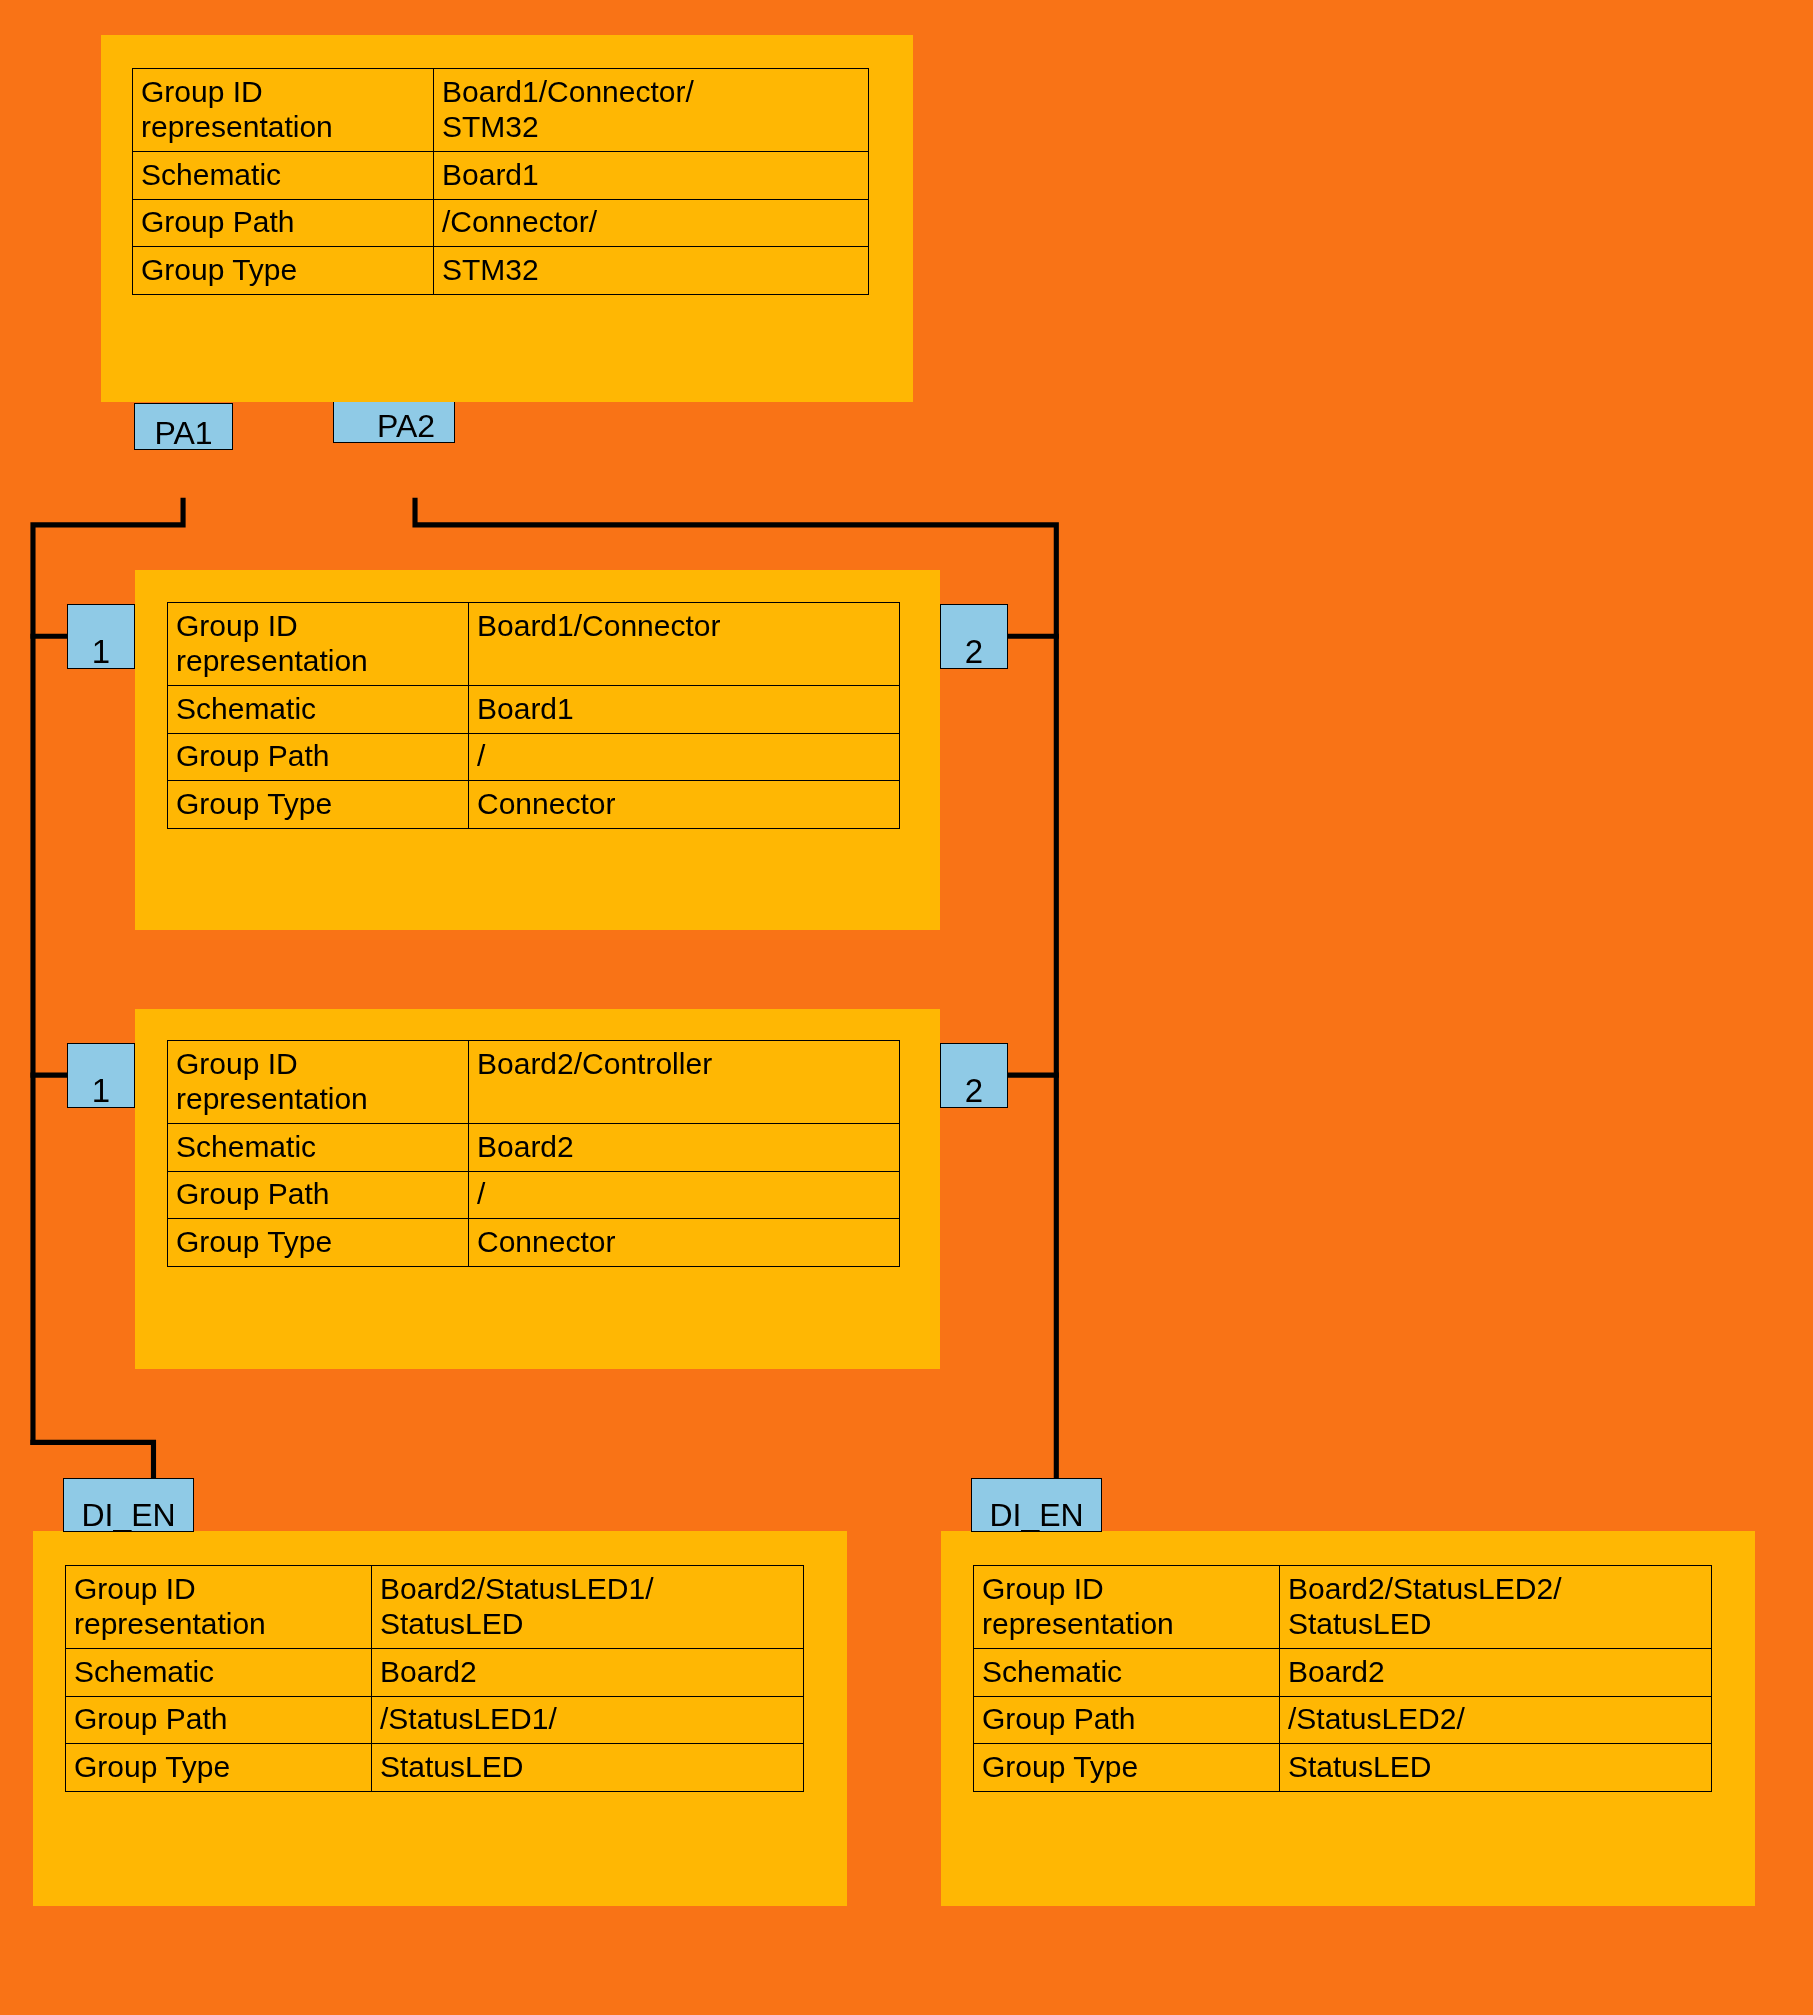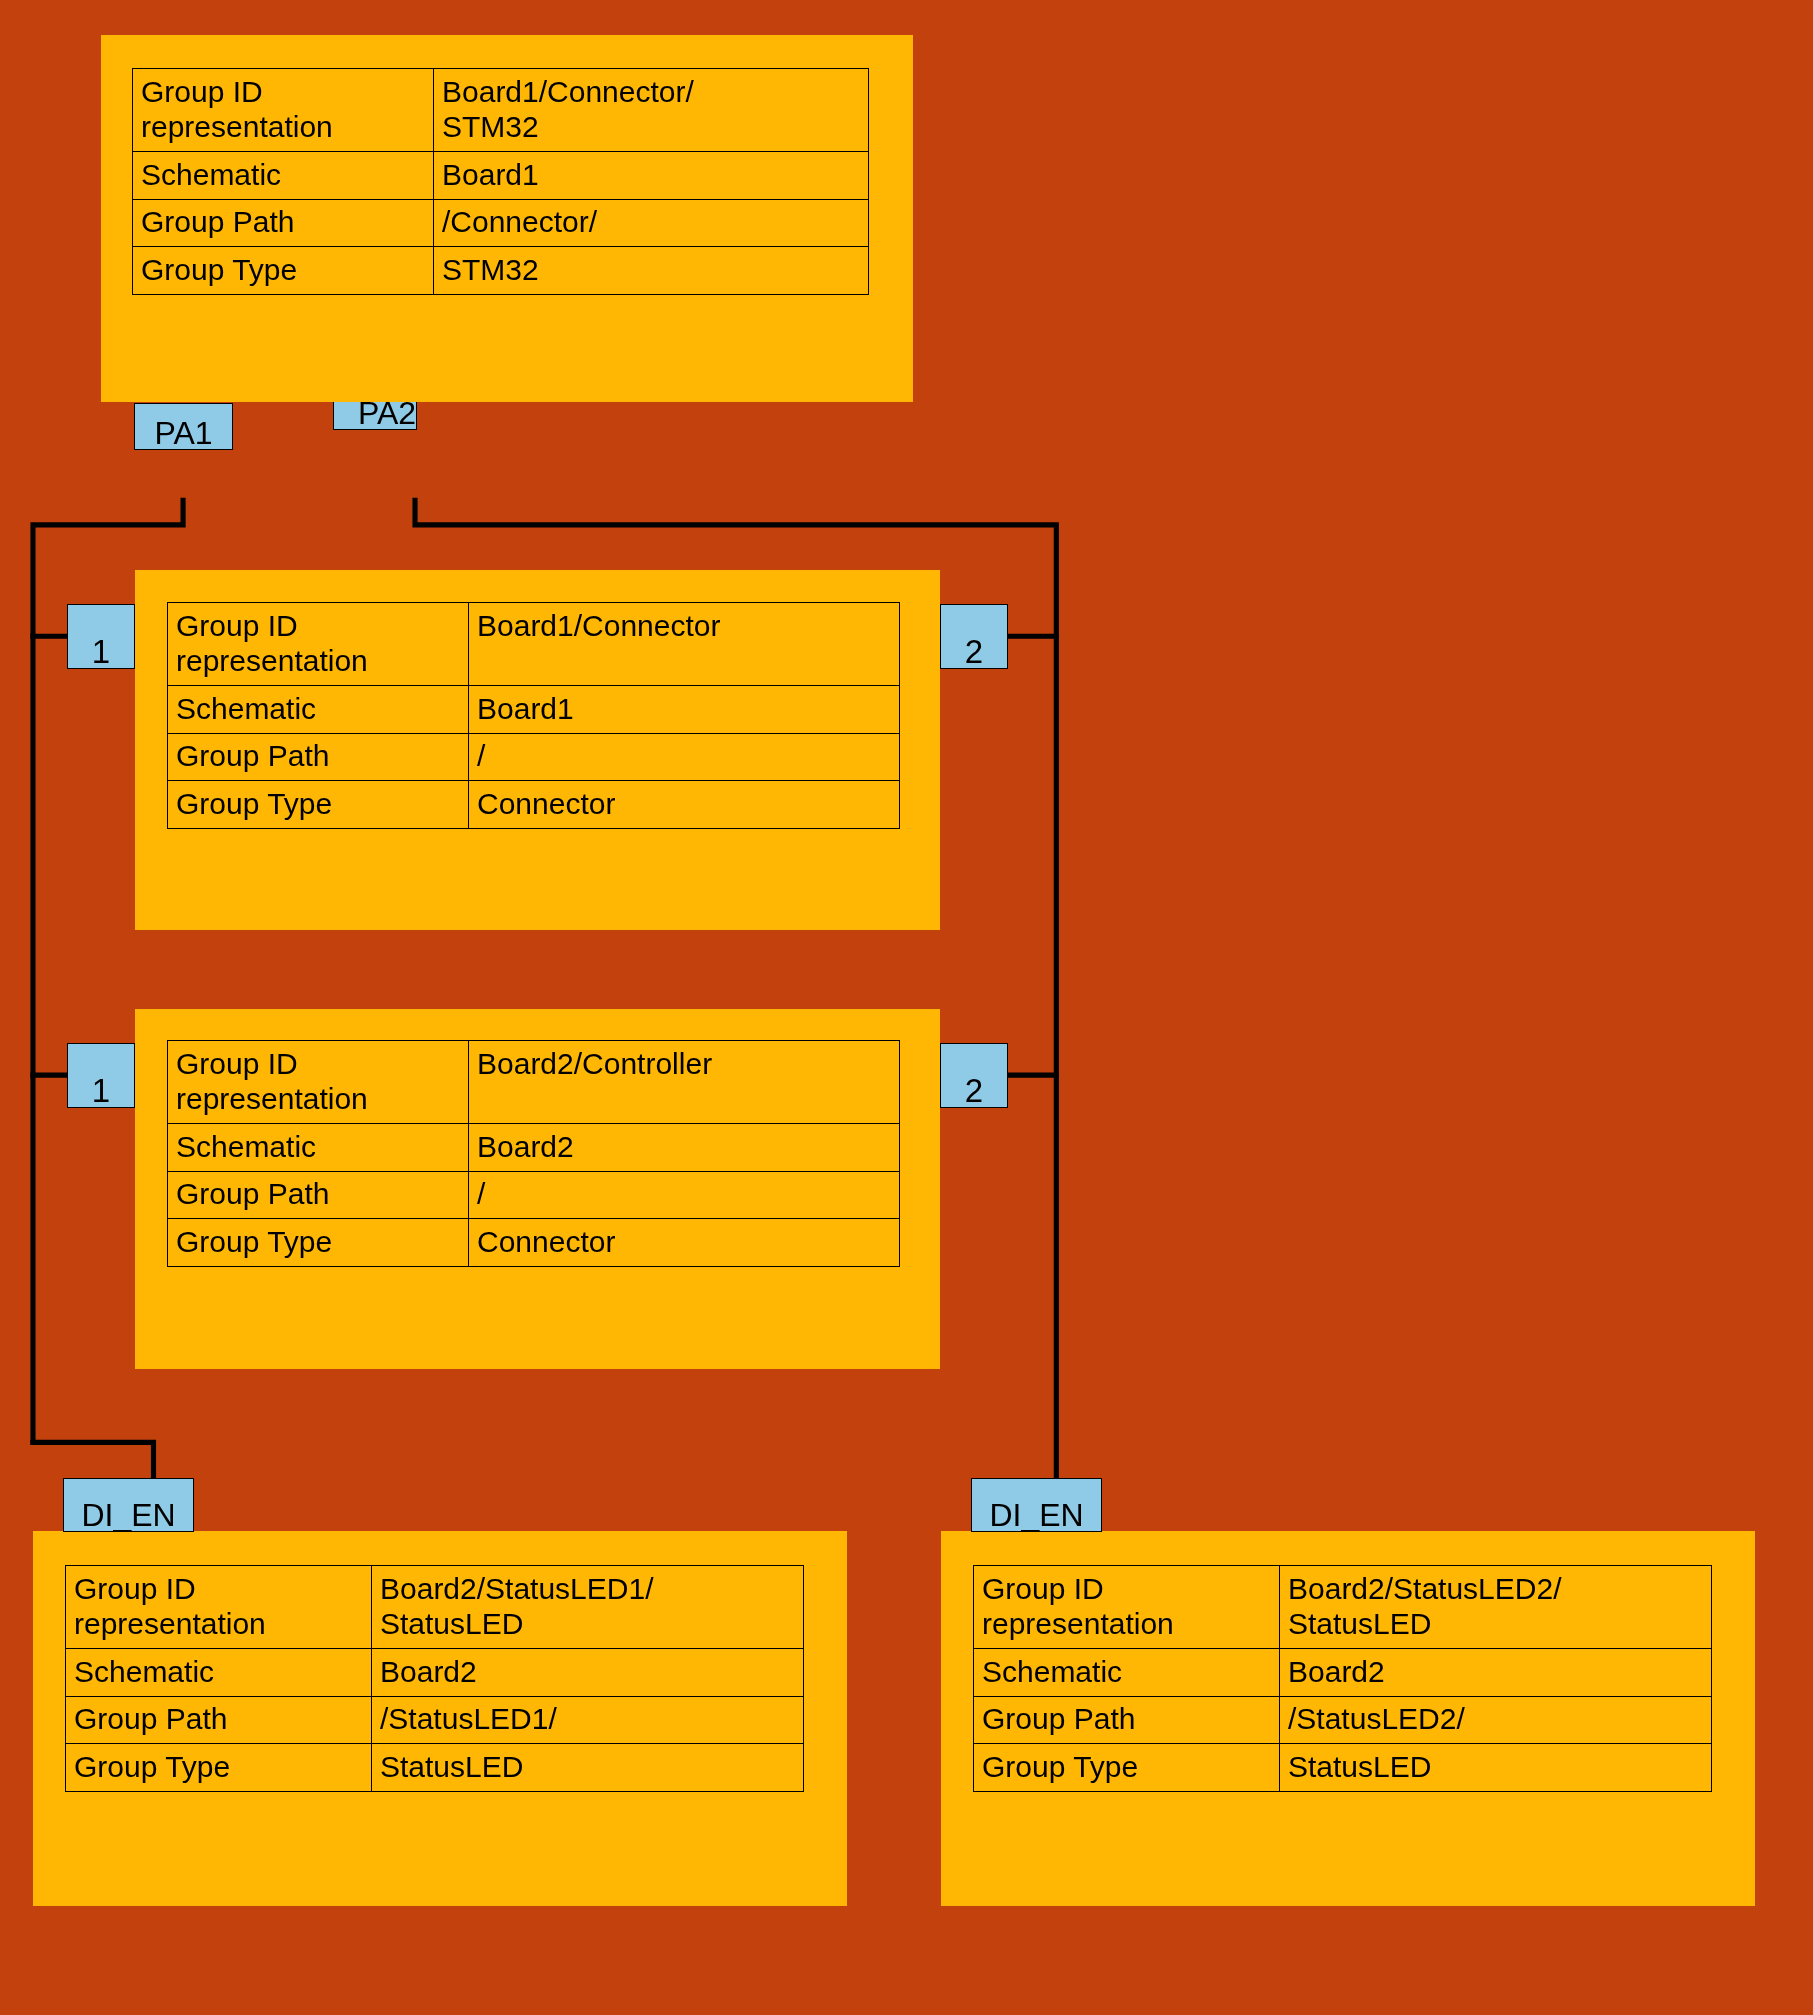--- a/index.html
+++ b/index.html
@@ -4,21 +4,21 @@
 <style>
   html,body{margin:0;padding:0;background:#ffffff;}
   body{
     font-family:"Liberation Sans", sans-serif;
     -webkit-font-smoothing:antialiased;
   }
   #canvas{
     position:relative;
     width:1813px;
     height:2015px;
-    background:#c2410c;
+    background:#f97316;
     overflow:hidden;
   }
 
   
   #wires{
     position:absolute;
     left:0;top:0;
     width:1813px;height:2015px;
     pointer-events:none;
   }
@@ -107,21 +107,21 @@
     <tr>
       <td class="key">Group Type</td>
       <td class="val">STM32</td>
     </tr>
   </tbody>
     </table>
 
   <div class="port port-top" style="left:134px; top:403px; width:99px; height:47px;">
     <span>PA1</span>
   </div>
-  <div class="port port-top" style="left:333px; top:383px; width:84px; height:47px;padding-left:24px;">
+  <div class="port port-top" style="left:333px; top:396px; width:122px; height:47px;padding-left:24px;">
     <span>PA2</span>
   </div>
 
   <div class="group-block" style="left:135px; top:570px; width:805px; height:360px;">
   </div>
   <table class="prop-table" style="left:167px; top:602px; width:733px; z-index:6;">
     <tbody>
         <tr>
       <td class="key" style="width:284px;">Group ID
 representation</td>

